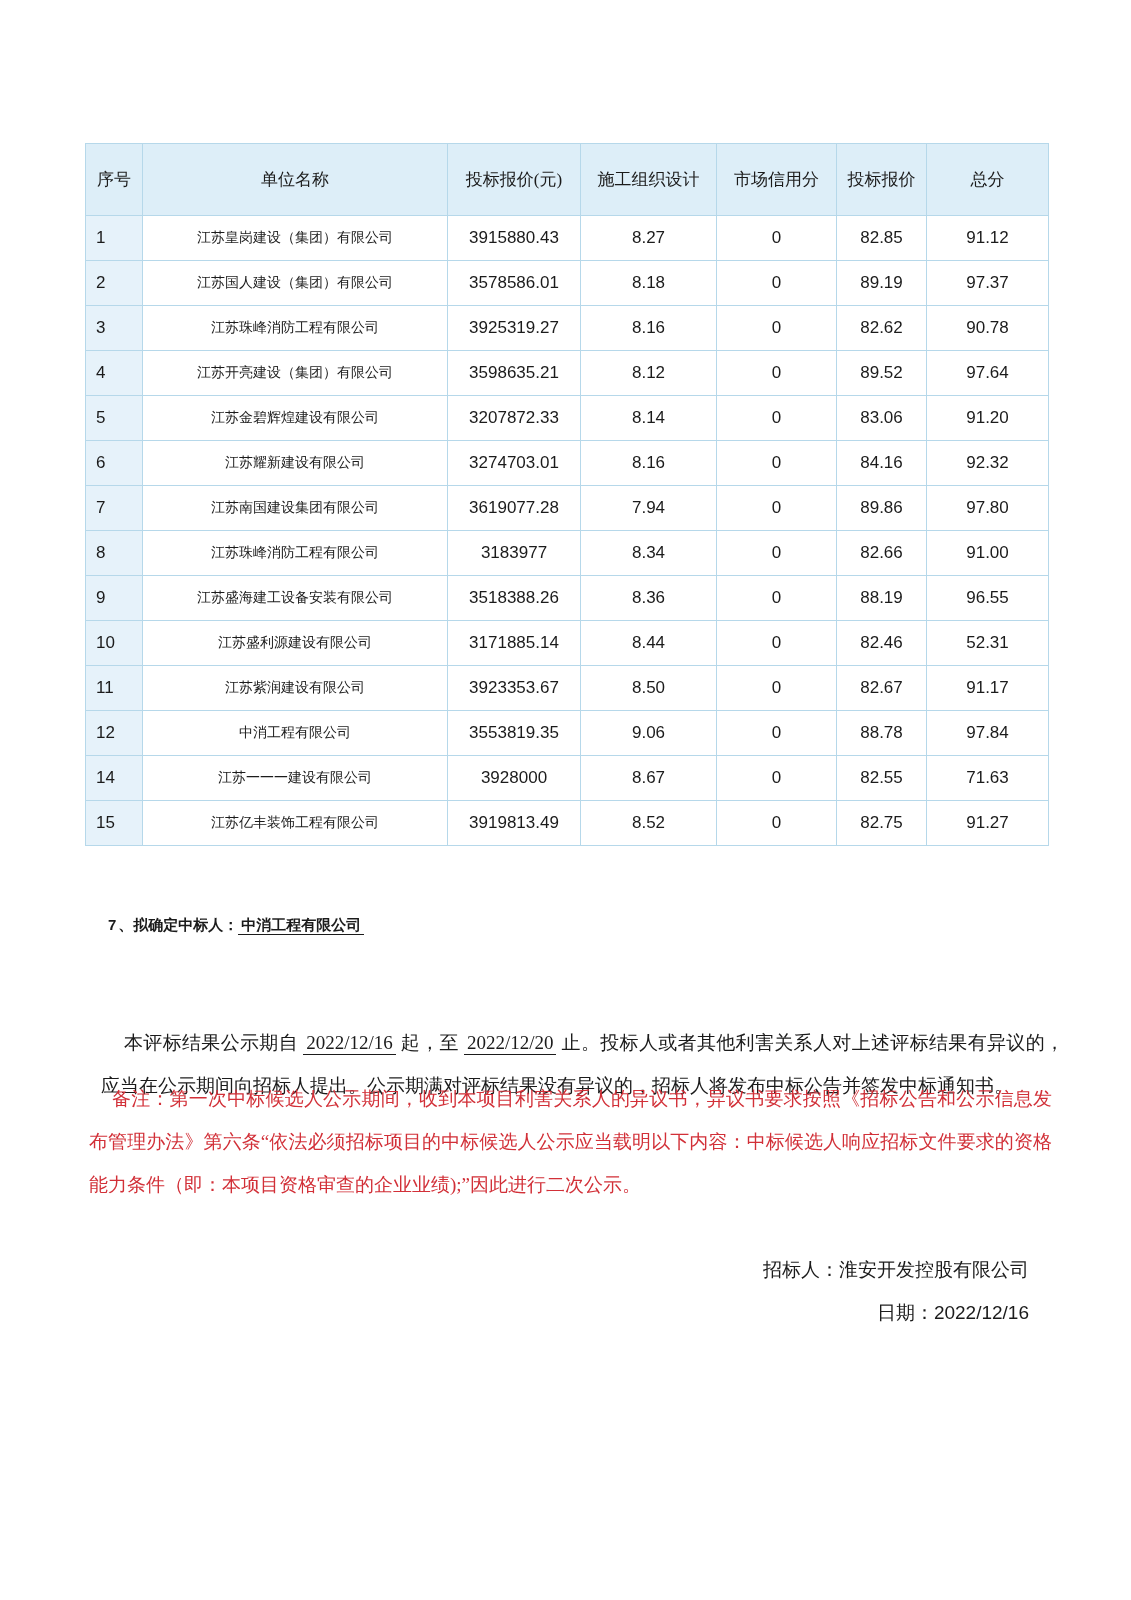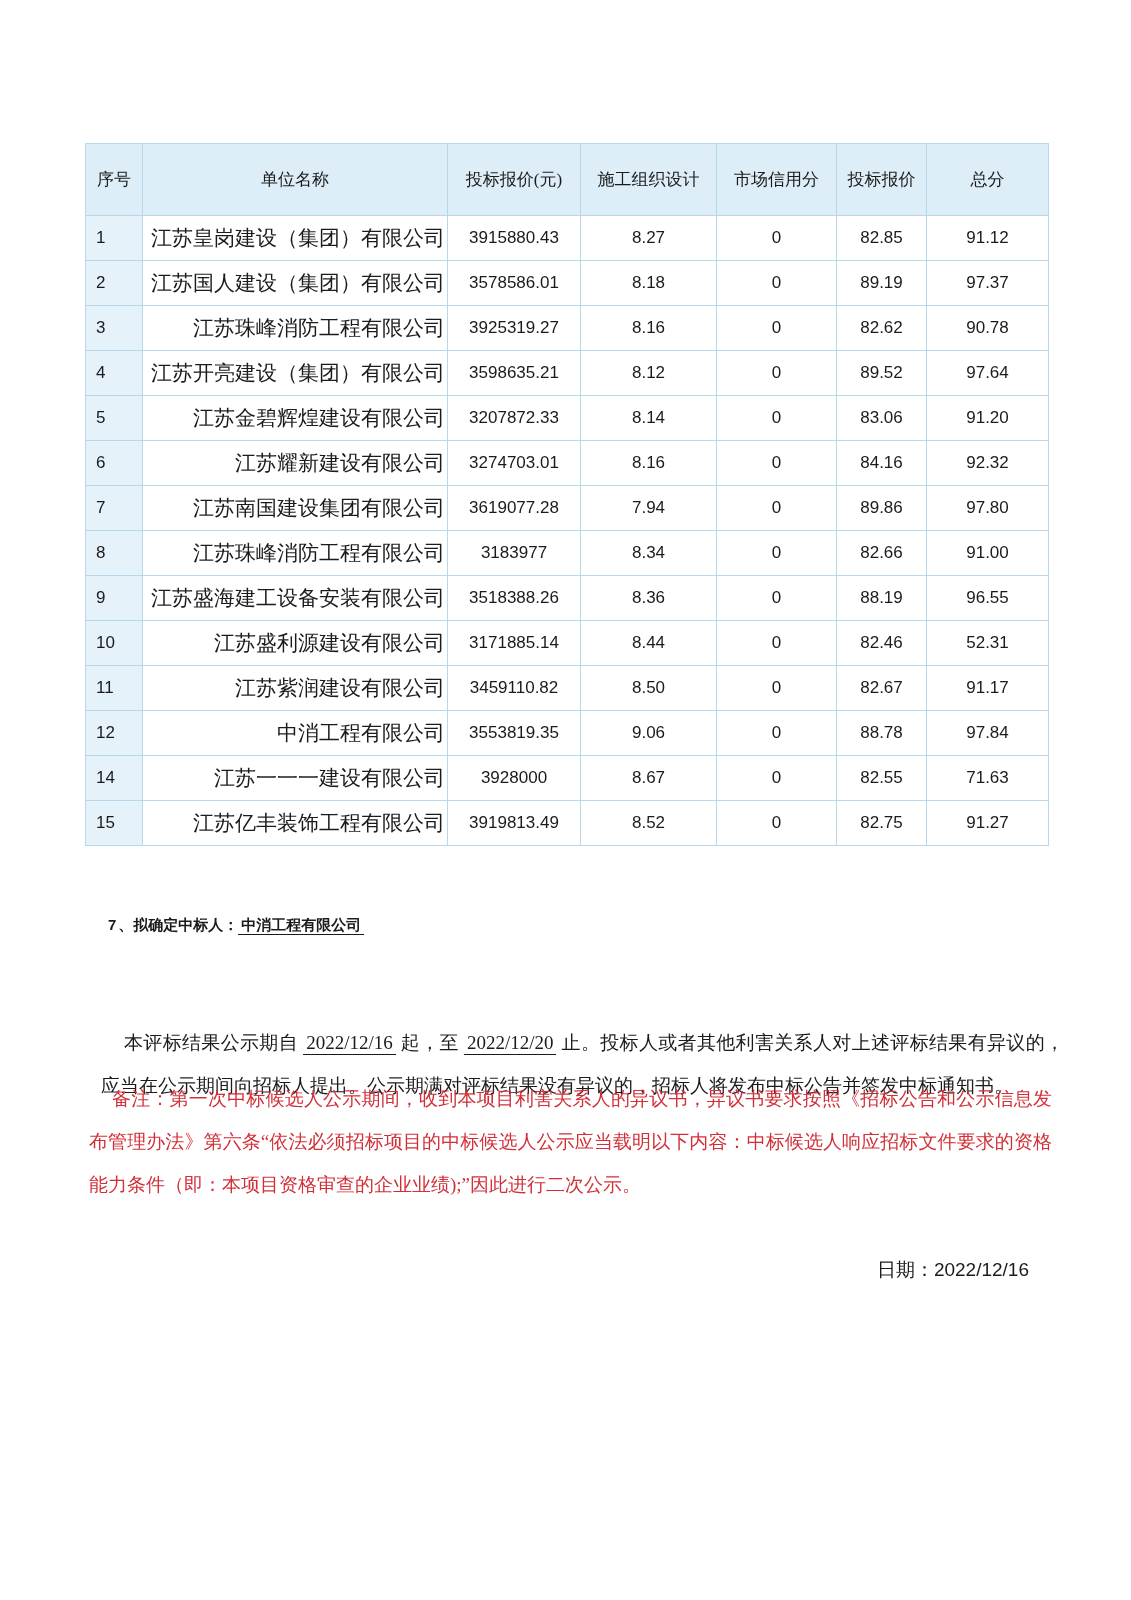--- a/index.html
+++ b/index.html
@@ -52,22 +52,21 @@
     text-align:left;
     padding-left:10px;
     font-family:"Liberation Sans", sans-serif;
     font-size:17px;
   }
   table.results td.num{
     font-family:"Liberation Sans", sans-serif;
     font-size:17px;
   }
   table.results td.company{
-    font-size:21px;
-    text-align:right;
+    font-size:14px;
   }
   
   .s7{
     position:absolute;
     left:85px;
     top:916px;
     width:963px;
     font-size:15px;
     font-weight:bold;
     padding-left:23px;
@@ -244,21 +243,21 @@
       <td class="num">3171885.14</td>
       <td class="num">8.44</td>
       <td class="num">0</td>
       <td class="num">82.46</td>
       <td class="num">52.31</td>
     </tr>
 
     <tr>
       <td class="rank">11</td>
       <td class="company">江苏紫润建设有限公司</td>
-      <td class="num">3459110.82</td>
+      <td class="num">3923353.67</td>
       <td class="num">8.50</td>
       <td class="num">0</td>
       <td class="num">82.67</td>
       <td class="num">91.17</td>
     </tr>
 
     <tr>
       <td class="rank">12</td>
       <td class="company">中消工程有限公司</td>
       <td class="num">3553819.35</td>
@@ -291,16 +290,17 @@
   </tbody>
   </table>
 
   <div class="s7"><span class="s7-num">7</span><span>、拟确定中标人：</span><span class="uline">中消工程有限公司</span></div>
 
   <p class="body-text"><span>本评标结果公示期自 </span><span class="uline">2022/12/16</span><span> 起，至 </span><span class="uline">2022/12/20</span><span> 止。投标人或者其他利害关系人对上述评标结果有异议的，应当在公示期间向招标人提出。公示期满对评标结果没有异议的，招标人将发布中标公告并签发中标通知书。</span></p>
 
   <p class="remark">备注：第一次中标候选人公示期间，收到本项目利害关系人的异议书，异议书要求按照《招标公告和公示信息发布管理办法》第六条“依法必须招标项目的中标候选人公示应当载明以下内容：中标候选人响应招标文件要求的资格能力条件（即：本项目资格审查的企业业绩);”因此进行二次公示。</p>
 
   <div class="signature">
+    <div class="line"><span>招标人：</span><span>淮安开发控股有限公司</span></div>
     <div class="line"><span>日期：</span><span class="date-val">2022/12/16</span></div>
   </div>
 
 </div>
 
 </body></html>

